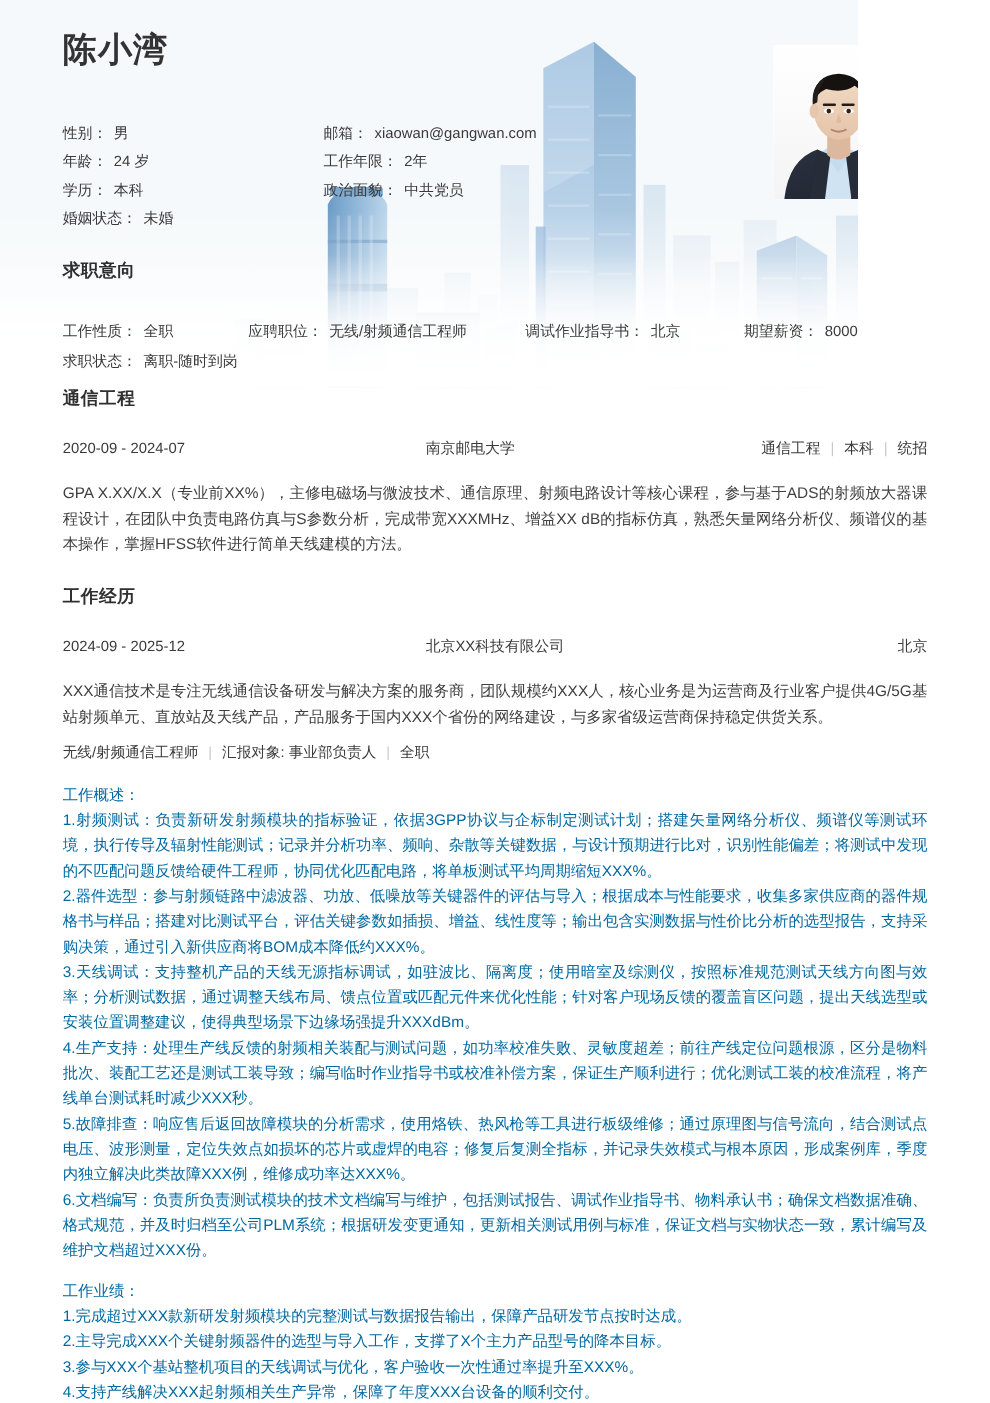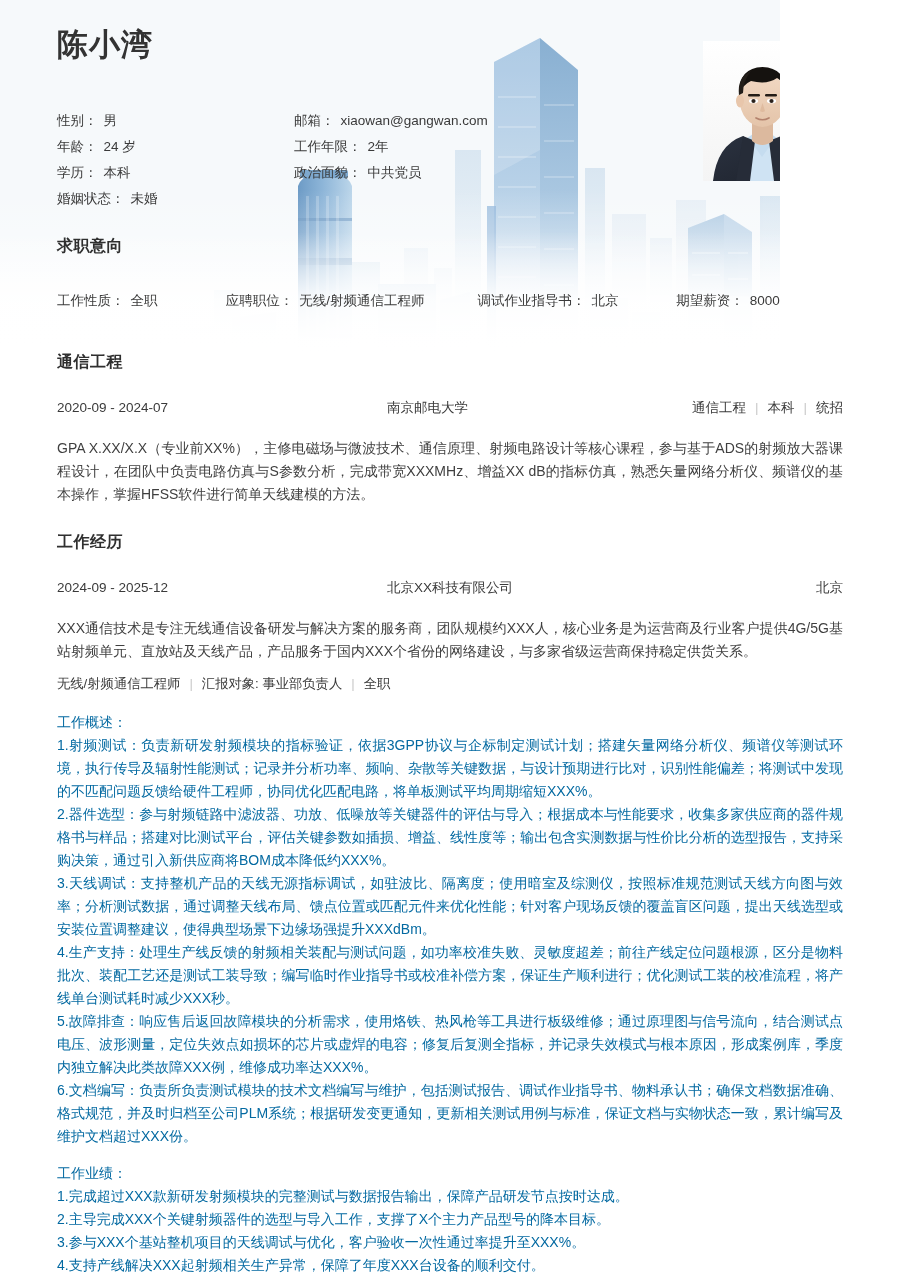--- a/index.html
+++ b/index.html
@@ -390,20 +390,23 @@
 
     <div class="intent">
       <div class="section-title">求职意向</div>
       <div class="intent-rows">
         <div class="intent-row">
           <span class="cell c1"><span>工作性质：</span><span class="info-value">全职</span></span>
           <span class="cell c2"><span>应聘职位：</span><span class="info-value">无线/射频通信工程师</span></span>
           <span class="cell c3"><span>调试作业指导书：</span><span class="info-value">北京</span></span>
           <span class="cell"><span>期望薪资：</span><span class="info-value">8000-10000/月</span></span>
         </div>
+        <div class="intent-row">
+          <span class="cell c1"><span>求职状态：</span><span class="info-value">离职-随时到岗</span></span>
+        </div>
       </div>
     </div>
   </div>
 
   <div class="body-area">
 
     <div class="sec">
       <div class="sec-head section-title">通信工程</div>
       <div class="ent-row">
         <span class="ent-date">2020-09 - 2024-07</span>

